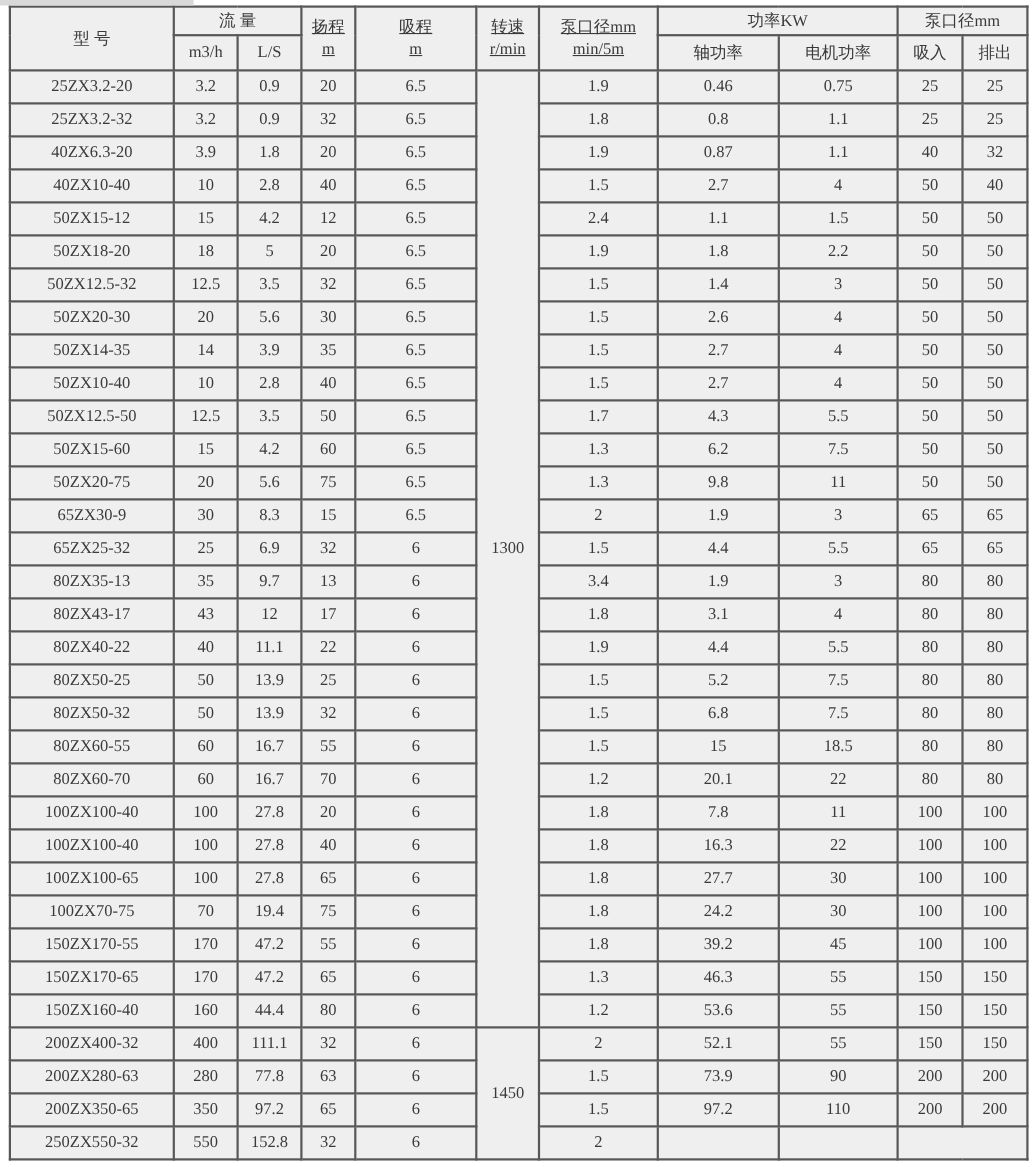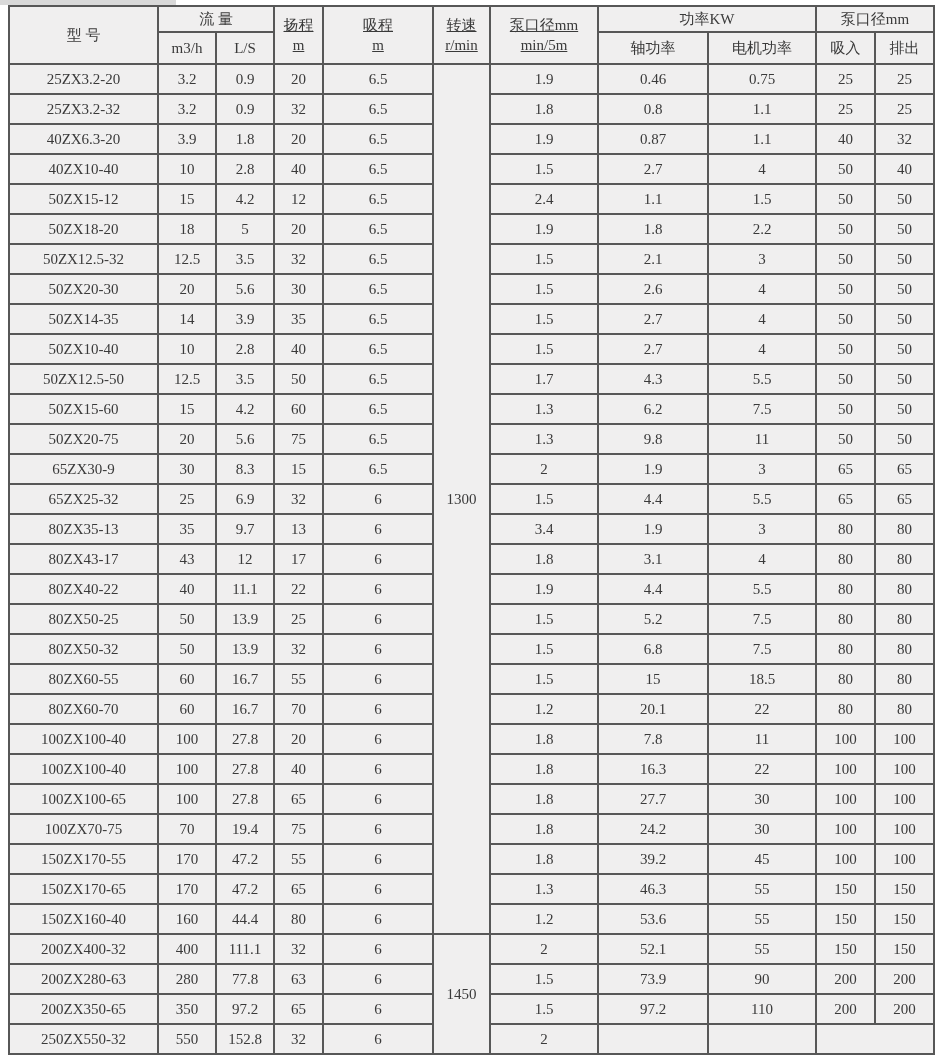--- a/index.html
+++ b/index.html
@@ -152,21 +152,21 @@
         <td>50</td>
         <td>50</td>
       </tr>
       <tr>
         <td>50ZX12.5-32</td>
         <td>12.5</td>
         <td>3.5</td>
         <td>32</td>
         <td>6.5</td>
         <td>1.5</td>
-        <td>2.1</td>
+        <td>1.4</td>
         <td>3</td>
         <td>50</td>
         <td>50</td>
       </tr>
       <tr>
         <td>50ZX20-30</td>
         <td>20</td>
         <td>5.6</td>
         <td>30</td>
         <td>6.5</td>

